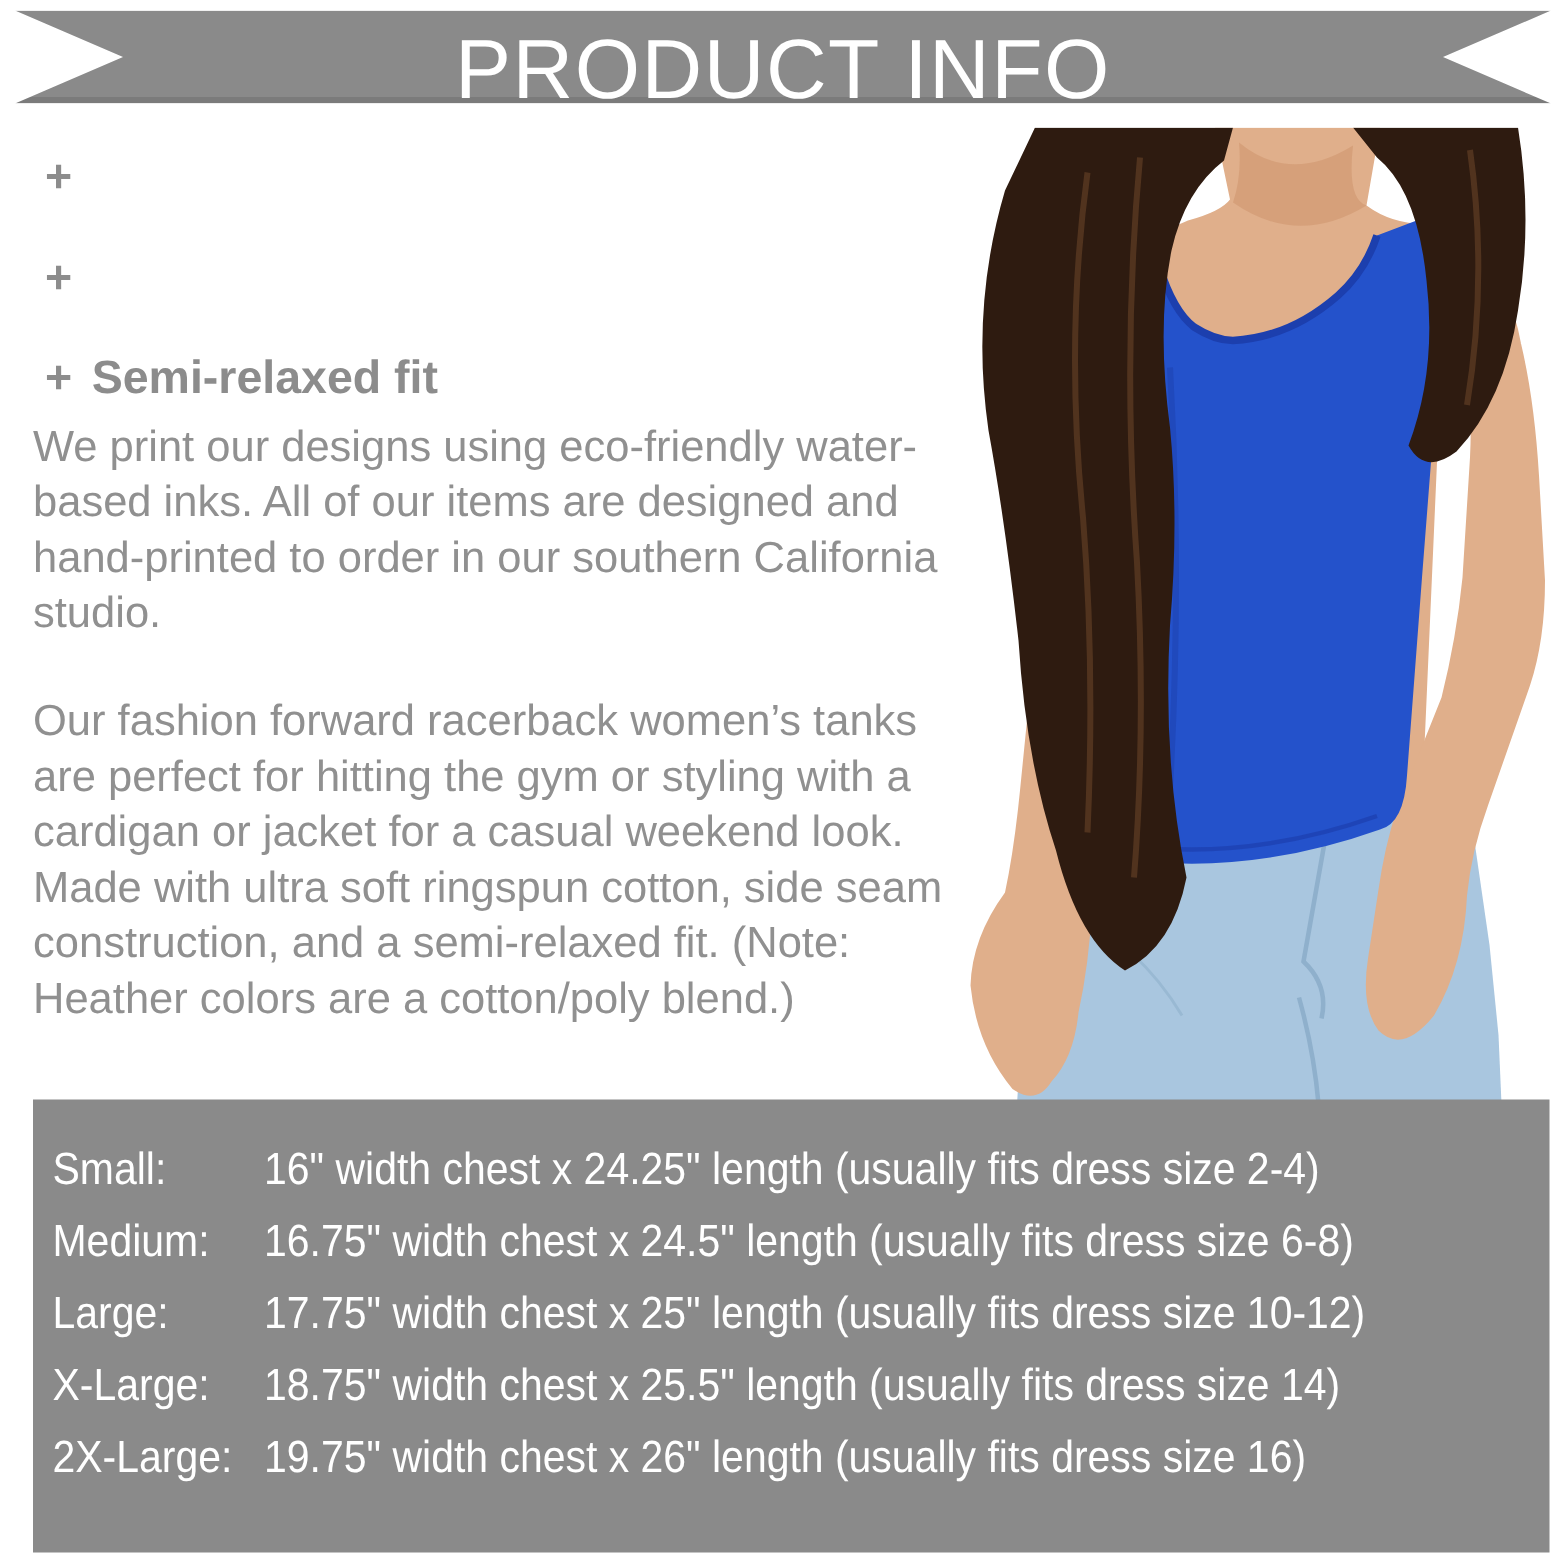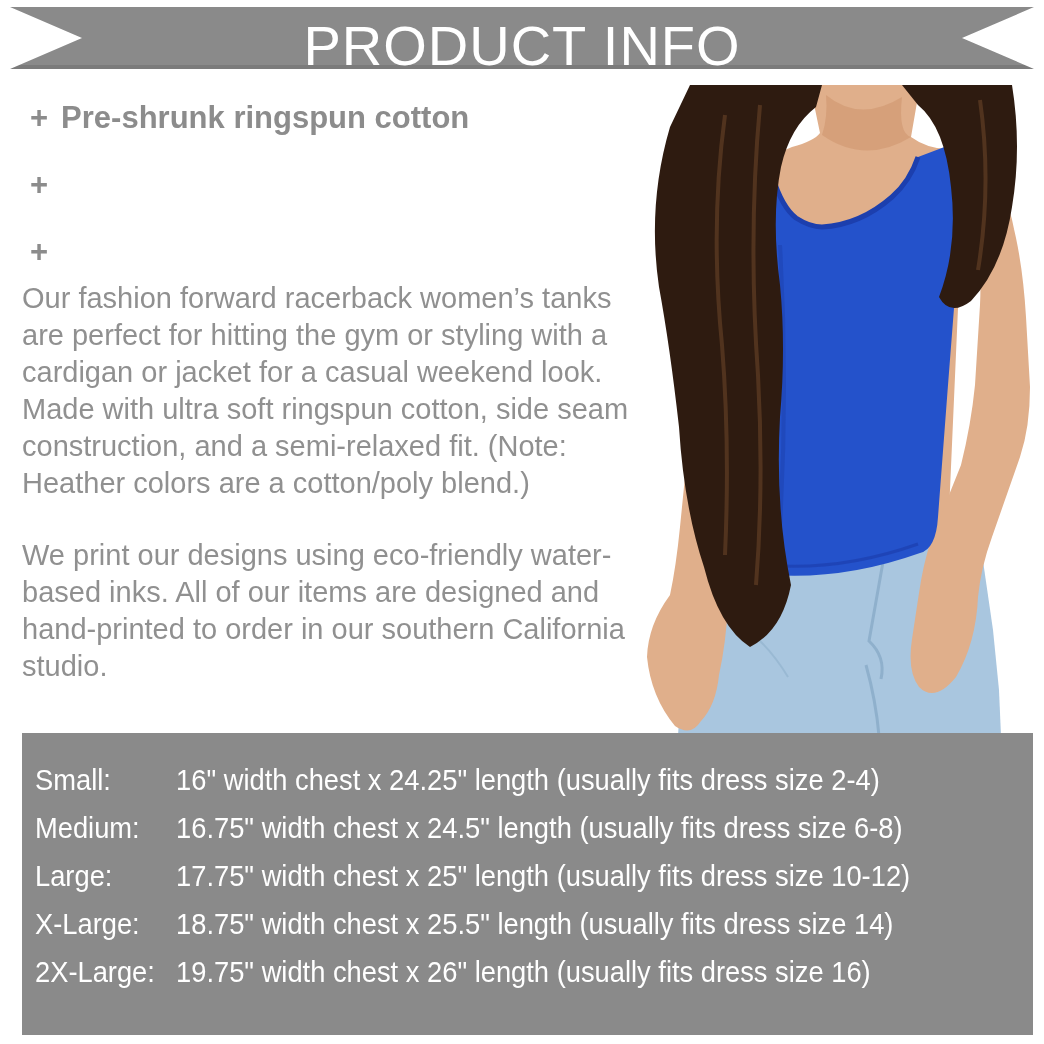--- a/index.html
+++ b/index.html
@@ -65,33 +65,33 @@
 
 <div id="page">
 
   <div class="ribbon">
     <div class="ribbon-title">PRODUCT INFO</div>
   </div>
 
   <div class="features">
     <div class="feature">
       <span class="marker">+</span>
-      <span>Pre-shrunk ringspun cotton</span>
     </div>
     <div class="feature">
       <span class="marker">+</span>
     </div>
     <div class="feature">
       <span class="marker">+</span>
+      <span>Semi-relaxed fit</span>
     </div>
   </div>
 
   <div class="description">
+    <p>We print our designs using eco-friendly water-based inks. All of our items are designed and hand-printed to order in our southern California studio.</p>
     <p>Our fashion forward racerback women’s tanks are perfect for hitting the gym or styling with a cardigan or jacket for a casual weekend look. Made with ultra soft ringspun cotton, side seam construction, and a semi-relaxed fit. (Note: Heather colors are a cotton/poly blend.)</p>
-    <p>We print our designs using eco-friendly water-based inks. All of our items are designed and hand-printed to order in our southern California studio.</p>
   </div>
 
   <div class="photo" title="Model wearing royal blue racerback tank top with light blue jeans">
     <svg width="414" height="651" viewBox="0 0 414 651" xmlns="http://www.w3.org/2000/svg">
 
       <path class="jeans" d="M48 651 L55 540 Q58 498 74 485 L105 472 L145 462 L320 452 Q346 455 353 476 L363 545 L369 605 L371 651 Z"></path>
       <path class="jeans-line" stroke-width="3" d="M256 460 Q247 510 239 556 Q256 572 251 594"></path>
       <path class="jeans-line" stroke-width="3" d="M236 580 Q246 616 249 651"></path>
       <path class="jeans-line" stroke-width="2" opacity="0.6" d="M80 520 Q130 545 158 592"></path>
 

